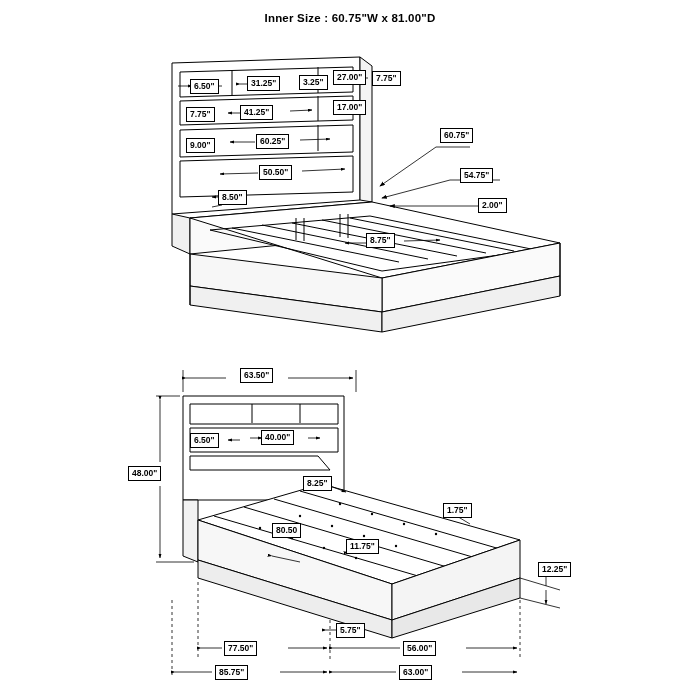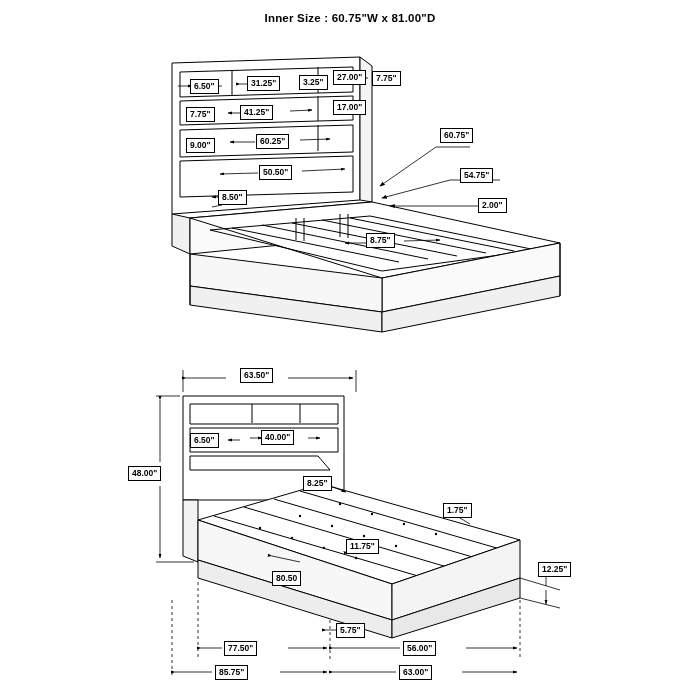--- a/index.html
+++ b/index.html
@@ -228,21 +228,21 @@
   <div class="dimlabel" style="left:460px;top:168px;">54.75"</div>
   <div class="dimlabel" style="left:478px;top:198px;">2.00"</div>
 
   <div class="dimlabel" style="left:240px;top:368px;">63.50"</div>
   <div class="dimlabel" style="left:190px;top:433px;">6.50"</div>
   <div class="dimlabel" style="left:261px;top:430px;">40.00"</div>
   <div class="dimlabel" style="left:128px;top:466px;">48.00"</div>
   <div class="dimlabel" style="left:303px;top:476px;">8.25"</div>
   <div class="dimlabel" style="left:443px;top:503px;">1.75"</div>
   <div class="dimlabel" style="left:346px;top:539px;">11.75"</div>
-  <div class="dimlabel" style="left:272px;top:571px;">80.50</div>
+  <div class="dimlabel" style="left:272px;top:523px;">80.50</div>
   <div class="dimlabel" style="left:538px;top:562px;">12.25"</div>
   <div class="dimlabel" style="left:336px;top:623px;">5.75"</div>
   <div class="dimlabel" style="left:224px;top:641px;">77.50"</div>
   <div class="dimlabel" style="left:403px;top:641px;">56.00"</div>
   <div class="dimlabel" style="left:215px;top:665px;">85.75"</div>
   <div class="dimlabel" style="left:399px;top:665px;">63.00"</div>
 
 </div>
 
 </body></html>

